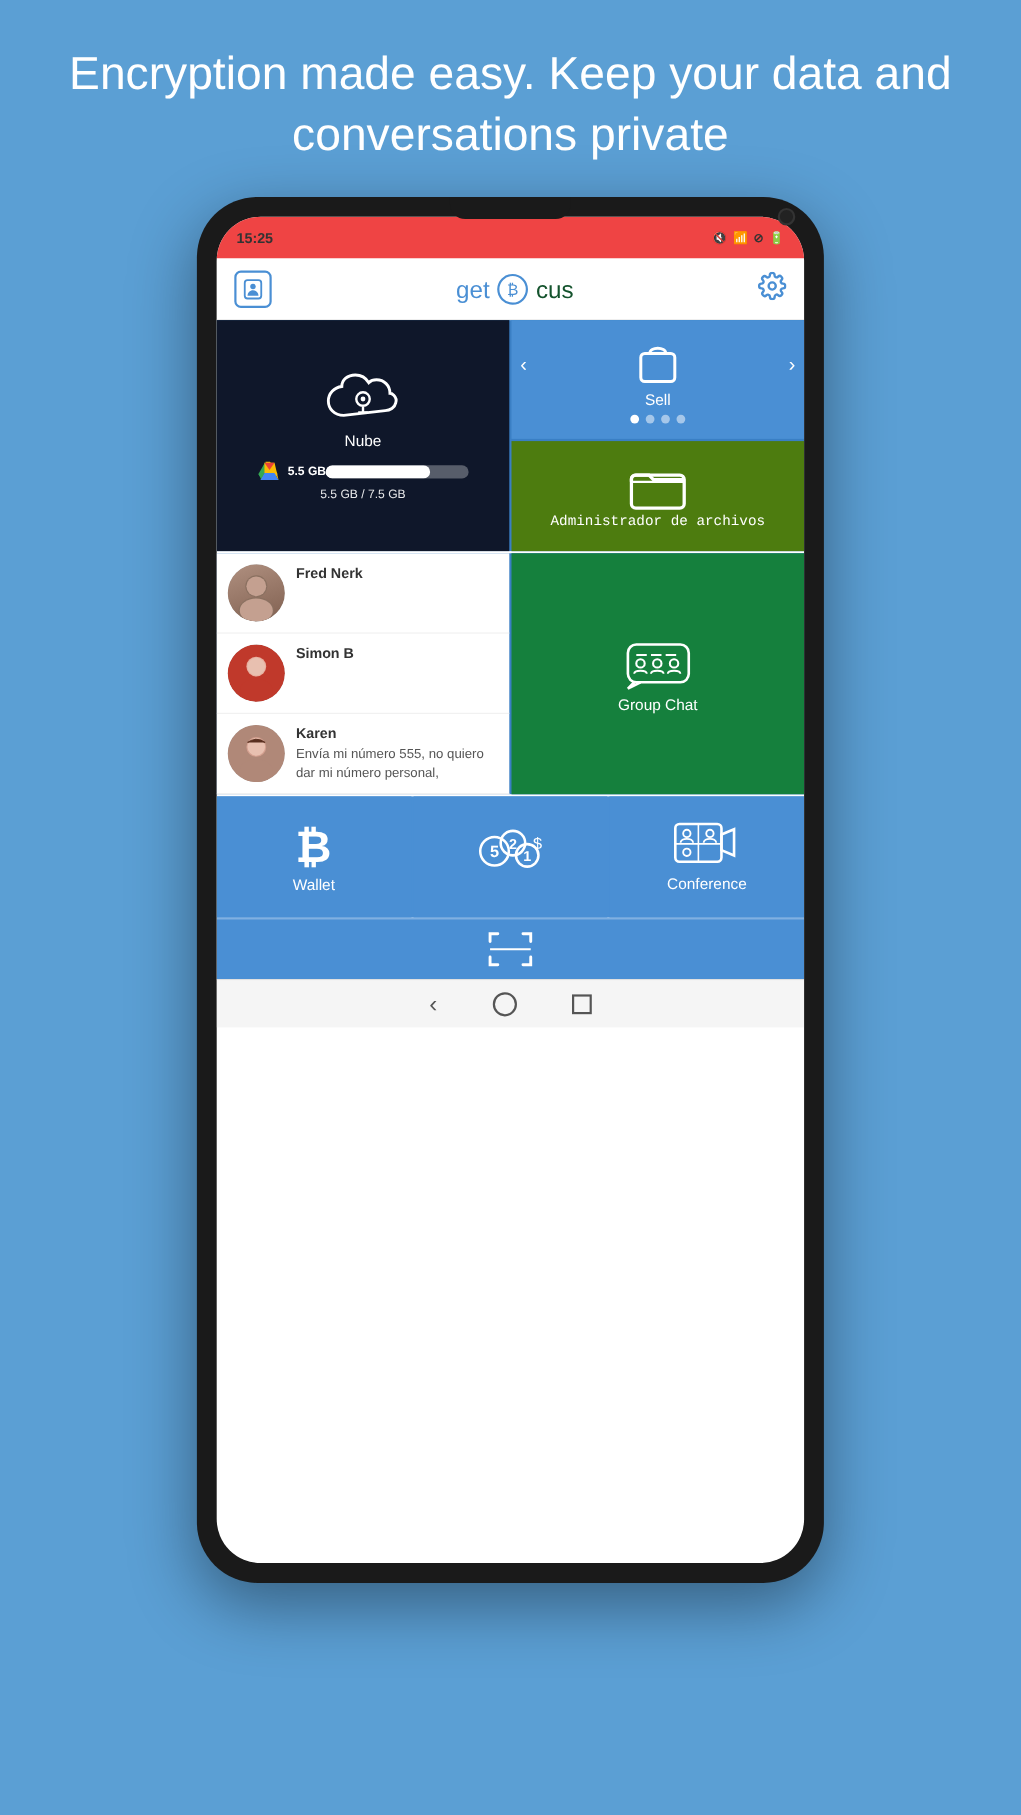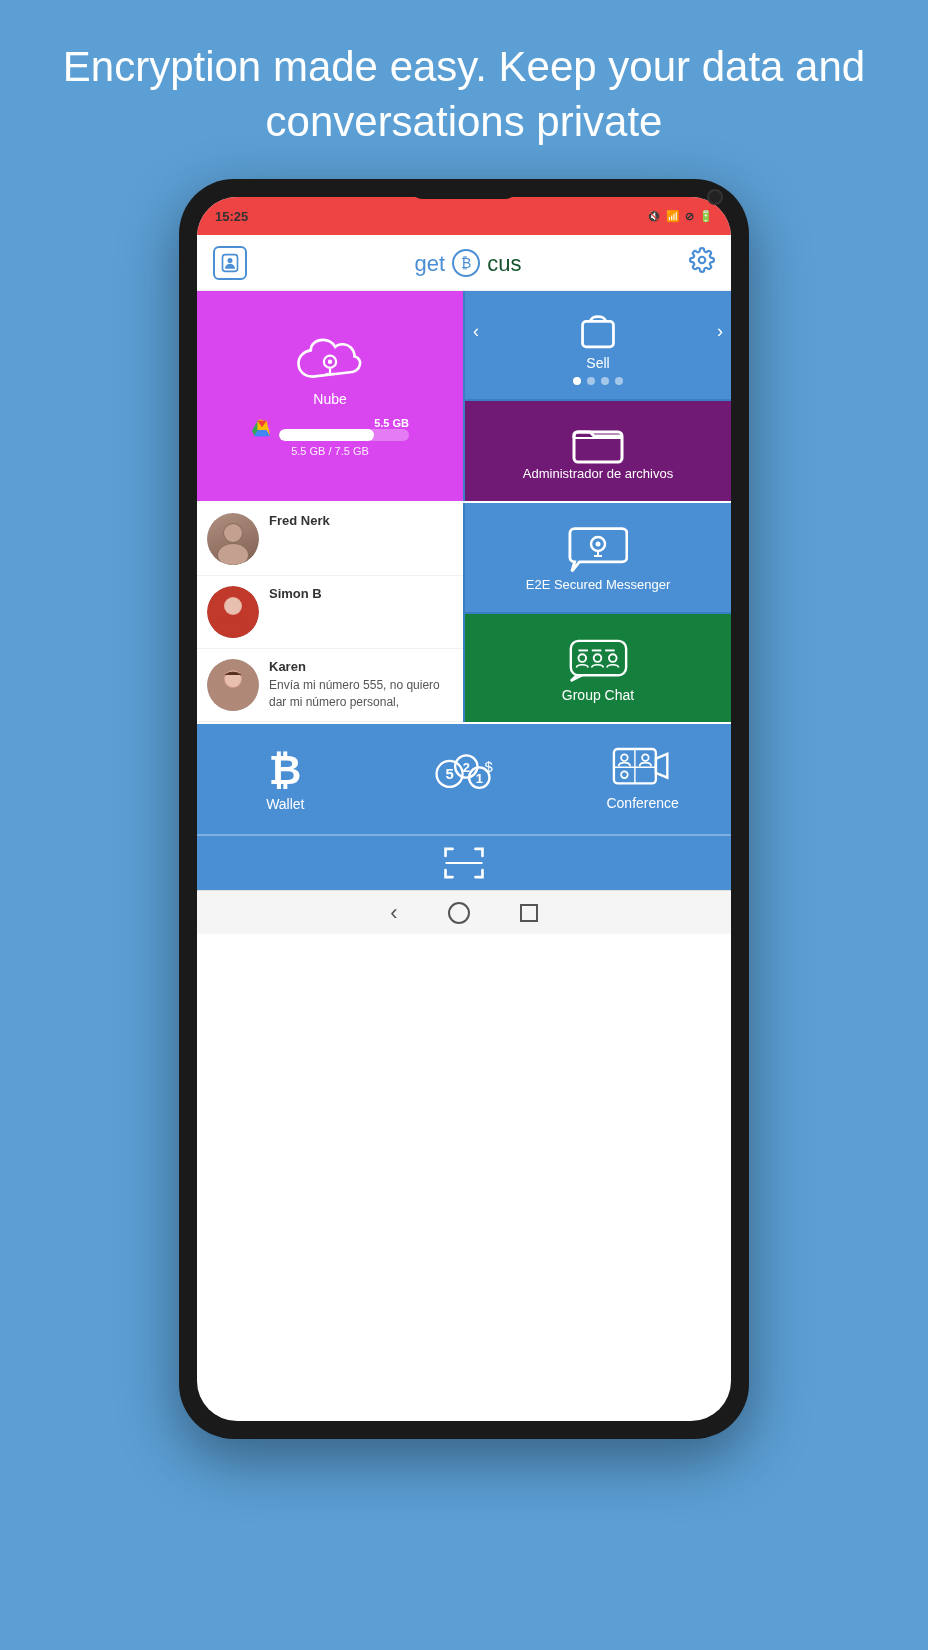--- a/index.html
+++ b/index.html
@@ -257,21 +257,21 @@
       <div class="header-gear-icon">
         <svg width="26" height="26" viewBox="0 0 24 24" fill="none" stroke="#4a8fd4" stroke-width="2">
           <circle cx="12" cy="12" r="3"></circle>
           <path d="M19.4 15a1.65 1.65 0 0 0 .33 1.82l.06.06a2 2 0 0 1-2.83 2.83l-.06-.06a1.65 1.65 0 0 0-1.82-.33 1.65 1.65 0 0 0-1 1.51V21a2 2 0 0 1-4 0v-.09A1.65 1.65 0 0 0 9 19.4a1.65 1.65 0 0 0-1.82.33l-.06.06a2 2 0 0 1-2.83-2.83l.06-.06A1.65 1.65 0 0 0 4.68 15a1.65 1.65 0 0 0-1.51-1H3a2 2 0 0 1 0-4h.09A1.65 1.65 0 0 0 4.6 9a1.65 1.65 0 0 0-.33-1.82l-.06-.06a2 2 0 0 1 2.83-2.83l.06.06A1.65 1.65 0 0 0 9 4.68a1.65 1.65 0 0 0 1-1.51V3a2 2 0 0 1 4 0v.09a1.65 1.65 0 0 0 1 1.51 1.65 1.65 0 0 0 1.82-.33l.06-.06a2 2 0 0 1 2.83 2.83l-.06.06A1.65 1.65 0 0 0 19.4 9a1.65 1.65 0 0 0 1.51 1H21a2 2 0 0 1 0 4h-.09a1.65 1.65 0 0 0-1.51 1z"></path>
         </svg>
       </div>
     </div>
 
     <div style="display:grid;grid-template-columns:1fr 1fr;gap:2px;background:#3a7fc4;">
 
-      <div class="grid-cell" style="background:#d946ef;min-height:200px;">
+      <div class="grid-cell" style="background:#0f172a;min-height:200px;">
         <svg width="70" height="55" viewBox="0 0 80 60" fill="none">
           <path d="M20 45 C10 45 4 38 4 30 C4 22 10 16 18 15 C18 8 24 3 32 3 C38 3 43 6 46 11 C48 9 51 8 54 8 C62 8 68 14 68 22 C68 22 70 22 72 24 C74 26 75 29 74 32 C73 37 68 40 63 40 L20 45Z" fill="none" stroke="white" stroke-width="3"></path>
           <circle cx="40" cy="28" r="7" fill="none" stroke="white" stroke-width="2.5"></circle>
           <circle cx="40" cy="28" r="2.5" fill="white"></circle>
           <line x1="40" y1="36" x2="40" y2="42" stroke="white" stroke-width="2.5"></line>
           <line x1="35" y1="42" x2="45" y2="42" stroke="white" stroke-width="2.5"></line>
         </svg>
         <span class="cell-label">Nube</span>
 
         <div class="storage-bar-container" style="margin-top:10px;">
@@ -282,21 +282,21 @@
               <path d="M8 14L4.5 20L1 14L8 2Z" fill="#34A853" transform="rotate(0)"></path>
               <path d="M8 2L15.5 14H20L12.5 2Z" fill="#FBBC04"></path>
               <path d="M1 14L8 14L4.5 20Z" fill="#34A853"></path>
               <path d="M8 14L8 2L12.5 2L20 14Z" fill="#EA4335" opacity="0"></path>
 
               <polygon points="3,20 7,13 17,13 21,20" fill="#4285F4"></polygon>
               <polygon points="3,20 7,13 7,3" fill="#34A853"></polygon>
               <polygon points="7,3 17,3 21,20 17,13 7,13" fill="#FBBC04"></polygon>
               <polygon points="7,3 17,3 12,10" fill="#EA4335"></polygon>
             </svg>
-            <div style="display:flex;flex-direction:column;align-items:flex-end;">
+            <div style="display:flex;flex-direction:row;align-items:center;">
               <span style="font-size:11px;color:white;font-weight:600;">5.5 GB</span>
               <div class="storage-bar-bg">
                 <div class="storage-bar-fill" style="width:73%;"></div>
               </div>
             </div>
           </div>
           <span class="storage-text">5.5 GB / 7.5 GB</span>
         </div>
       </div>
 
@@ -315,21 +315,21 @@
           </div>
 
           <div class="carousel-dots">
             <div class="dot active"></div>
             <div class="dot"></div>
             <div class="dot"></div>
             <div class="dot"></div>
           </div>
         </div>
 
-        <div class="grid-cell" style="background:#701a75;min-height:100px;">
+        <div class="grid-cell" style="background:#4d7c0f;min-height:100px;font-family:Liberation Mono, monospace;">
           <svg width="52" height="44" viewBox="0 0 52 44" fill="none">
             <rect x="2" y="10" width="48" height="30" rx="4" fill="none" stroke="white" stroke-width="3"></rect>
             <path d="M2 16 L2 13 C2 11 4 10 6 10 L18 10 L22 14 L50 14" fill="none" stroke="white" stroke-width="3"></path>
             <line x1="2" y1="16" x2="50" y2="16" stroke="white" stroke-width="2"></line>
           </svg>
           <span class="cell-label" style="font-size:13px;text-align:center;">Administrador de archivos</span>
         </div>
       </div>
     </div>
 
@@ -382,30 +382,20 @@
           </div>
           <div class="chat-content">
             <div class="chat-name">Karen</div>
             <div class="chat-msg">Envía mi número 555, no quiero dar mi número personal,</div>
           </div>
         </div>
       </div>
 
       <div style="display:flex;flex-direction:column;gap:2px;background:#3a7fc4;">
 
-        <div class="grid-cell" style="background:#4a8fd4;flex:1;">
-          <svg width="60" height="55" viewBox="0 0 60 55" fill="none">
-            <path d="M5 5 H55 C57.8 5 60 7.2 60 10 V35 C60 37.8 57.8 40 55 40 H10 L2 50 L5 40 H5 C2.2 40 0 37.8 0 35 V10 C0 7.2 2.2 5 5 5 Z" fill="none" stroke="white" stroke-width="3" transform="scale(0.95) translate(2,2)"></path>
-            <circle cx="30" cy="22" r="7" fill="none" stroke="white" stroke-width="2.5"></circle>
-            <circle cx="30" cy="22" r="2.5" fill="white"></circle>
-            <line x1="30" y1="30" x2="30" y2="34" stroke="white" stroke-width="2"></line>
-            <line x1="26" y1="34" x2="34" y2="34" stroke="white" stroke-width="2"></line>
-          </svg>
-          <span class="cell-label" style="font-size:13px;">E2E Secured Messenger</span>
-        </div>
 
         <div class="grid-cell" style="background:#15803d;flex:1;">
           <svg width="62" height="55" viewBox="0 0 65 55" fill="none">
 
             <rect x="4" y="8" width="58" height="36" rx="8" fill="none" stroke="white" stroke-width="2.5"></rect>
             <line x1="12" y1="18" x2="22" y2="18" stroke="white" stroke-width="2"></line>
             <line x1="26" y1="18" x2="36" y2="18" stroke="white" stroke-width="2"></line>
             <line x1="40" y1="18" x2="50" y2="18" stroke="white" stroke-width="2"></line>
 
             <circle cx="16" cy="26" r="4" fill="none" stroke="white" stroke-width="2"></circle>

